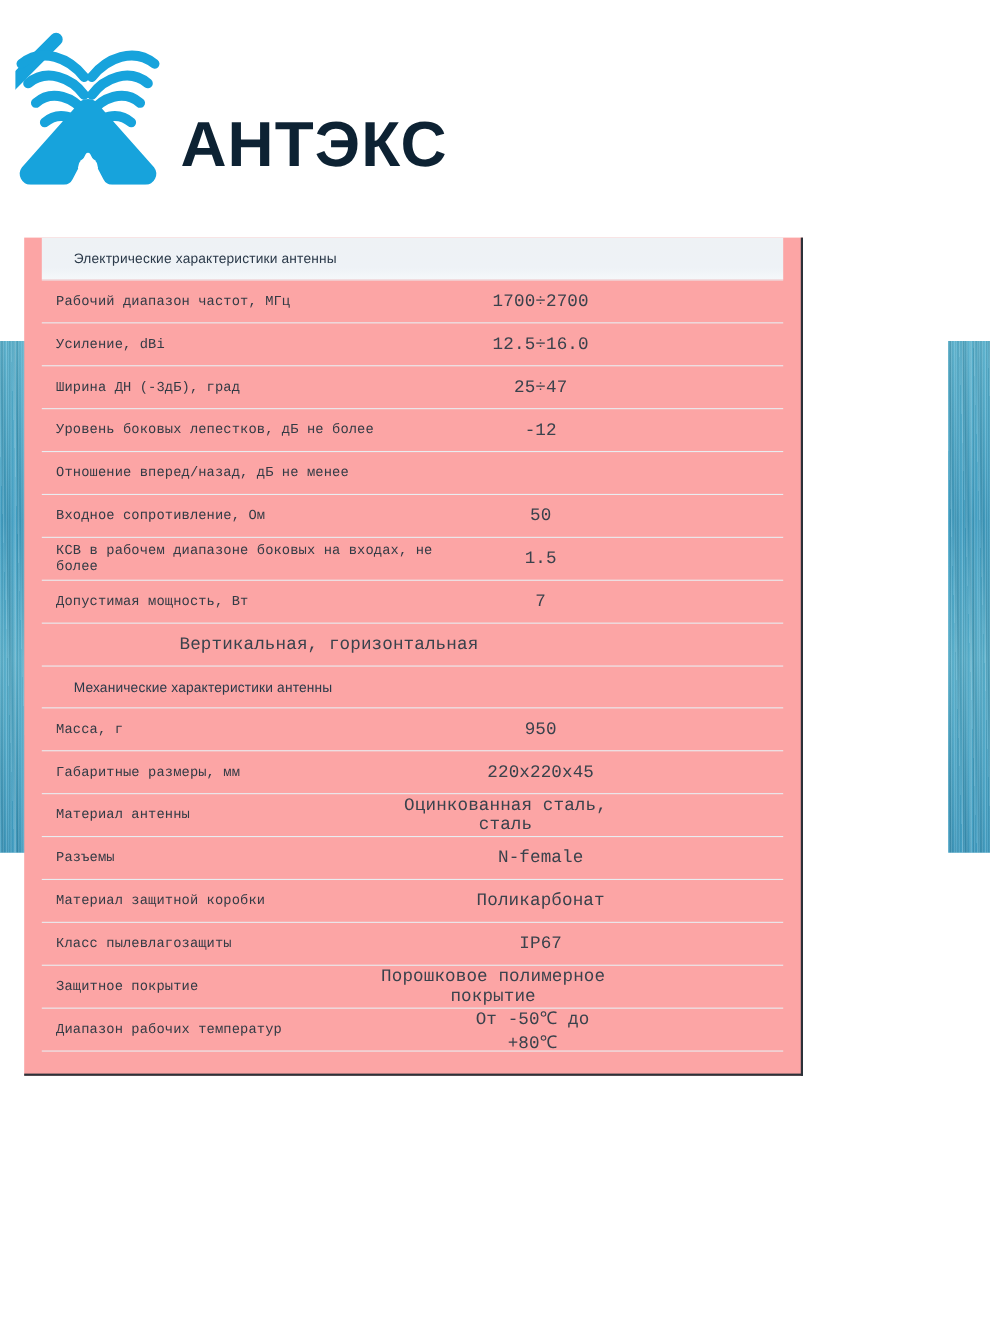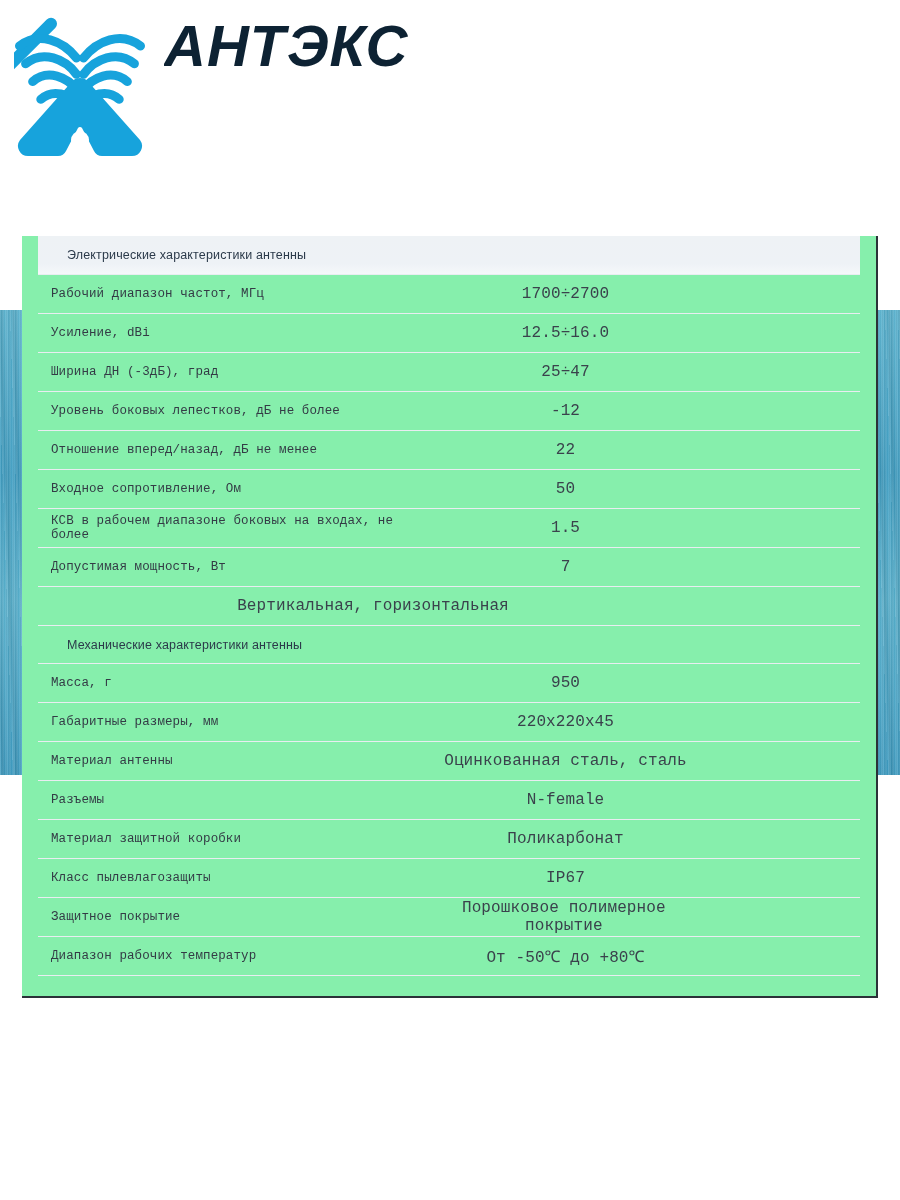--- a/index.html
+++ b/index.html
@@ -40,38 +40,37 @@
       linear-gradient(180deg, #58b2cf 0%, #3f9fc4 35%, #56b0cd 62%, #3d9cc2 100%);
     z-index: 1;
   }
   .side-strip.left  { left: 0px; }
   .side-strip.right { left: 862px; width: 38px; }
 
   
   .logo-wrap {
     position: absolute;
     left: 14px;
-    top: 16px;
+    top: 28px;
     width: 470px;
     height: 140px;
     display: flex;
-    align-items: flex-start;
+    align-items: flex-end;
     z-index: 5;
-    font-style: italic;
   }
   .logo-mark { width: 132px; height: 140px; flex: 0 0 auto; }
   .logo-word { margin-left: 18px; display: block; }
 
   
   .spec-card {
     position: absolute;
     left: 22px;
-    top: 236px;
-    width: 856px;
-    background: #86efac;
+    top: 216px;
+    width: 708px;
+    background: #fca5a5;
     border-right: 2px solid #2b3138;
     border-bottom: 2px solid #2b3138;
     z-index: 4;
     box-sizing: border-box;
   }
 
   .section-head {
     height: 38px;
     display: flex;
     align-items: center;
@@ -193,21 +192,20 @@
       <div class="spec-row">
         <div class="spec-label">Ширина ДН (-3дБ), град</div>
         <div class="spec-value">25÷47</div>
       </div>
       <div class="spec-row">
         <div class="spec-label">Уровень боковых лепестков, дБ не более</div>
         <div class="spec-value">-12</div>
       </div>
       <div class="spec-row">
         <div class="spec-label">Отношение вперед/назад, дБ не менее</div>
-        <div class="spec-value">22</div>
       </div>
       <div class="spec-row">
         <div class="spec-label">Входное сопротивление, Ом</div>
         <div class="spec-value">50</div>
       </div>
       <div class="spec-row">
         <div class="spec-label">КСВ в рабочем диапазоне боковых на входах, не более</div>
         <div class="spec-value">1.5</div>
       </div>
       <div class="spec-row">

